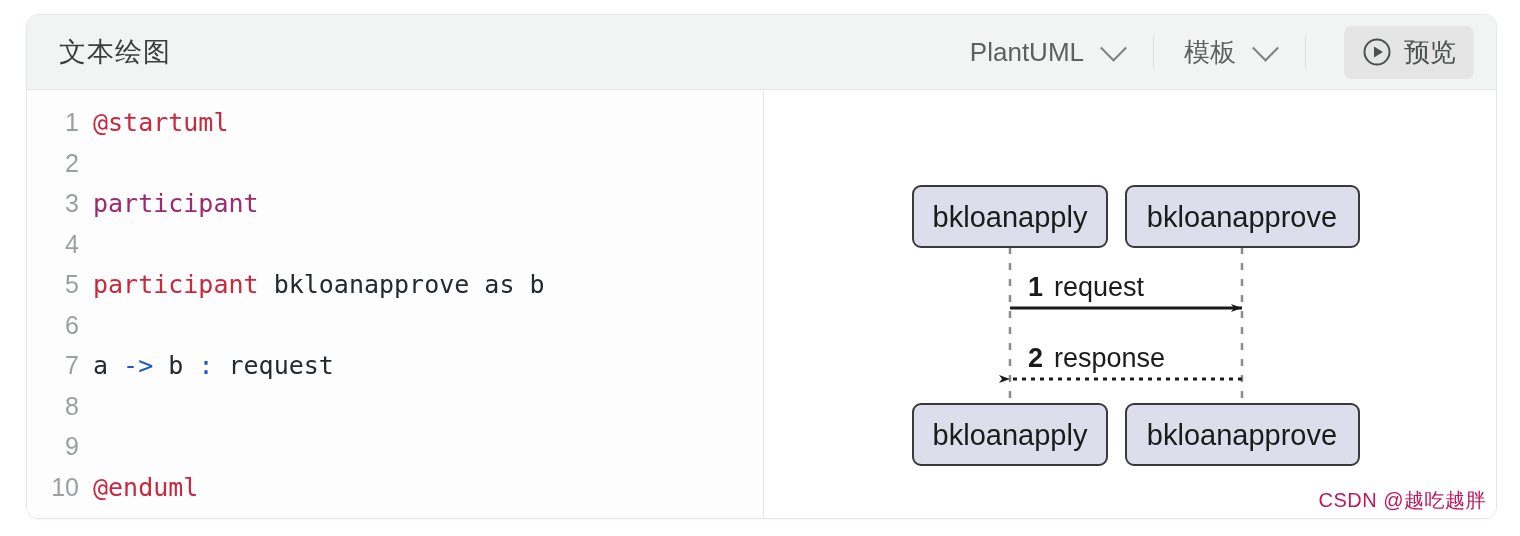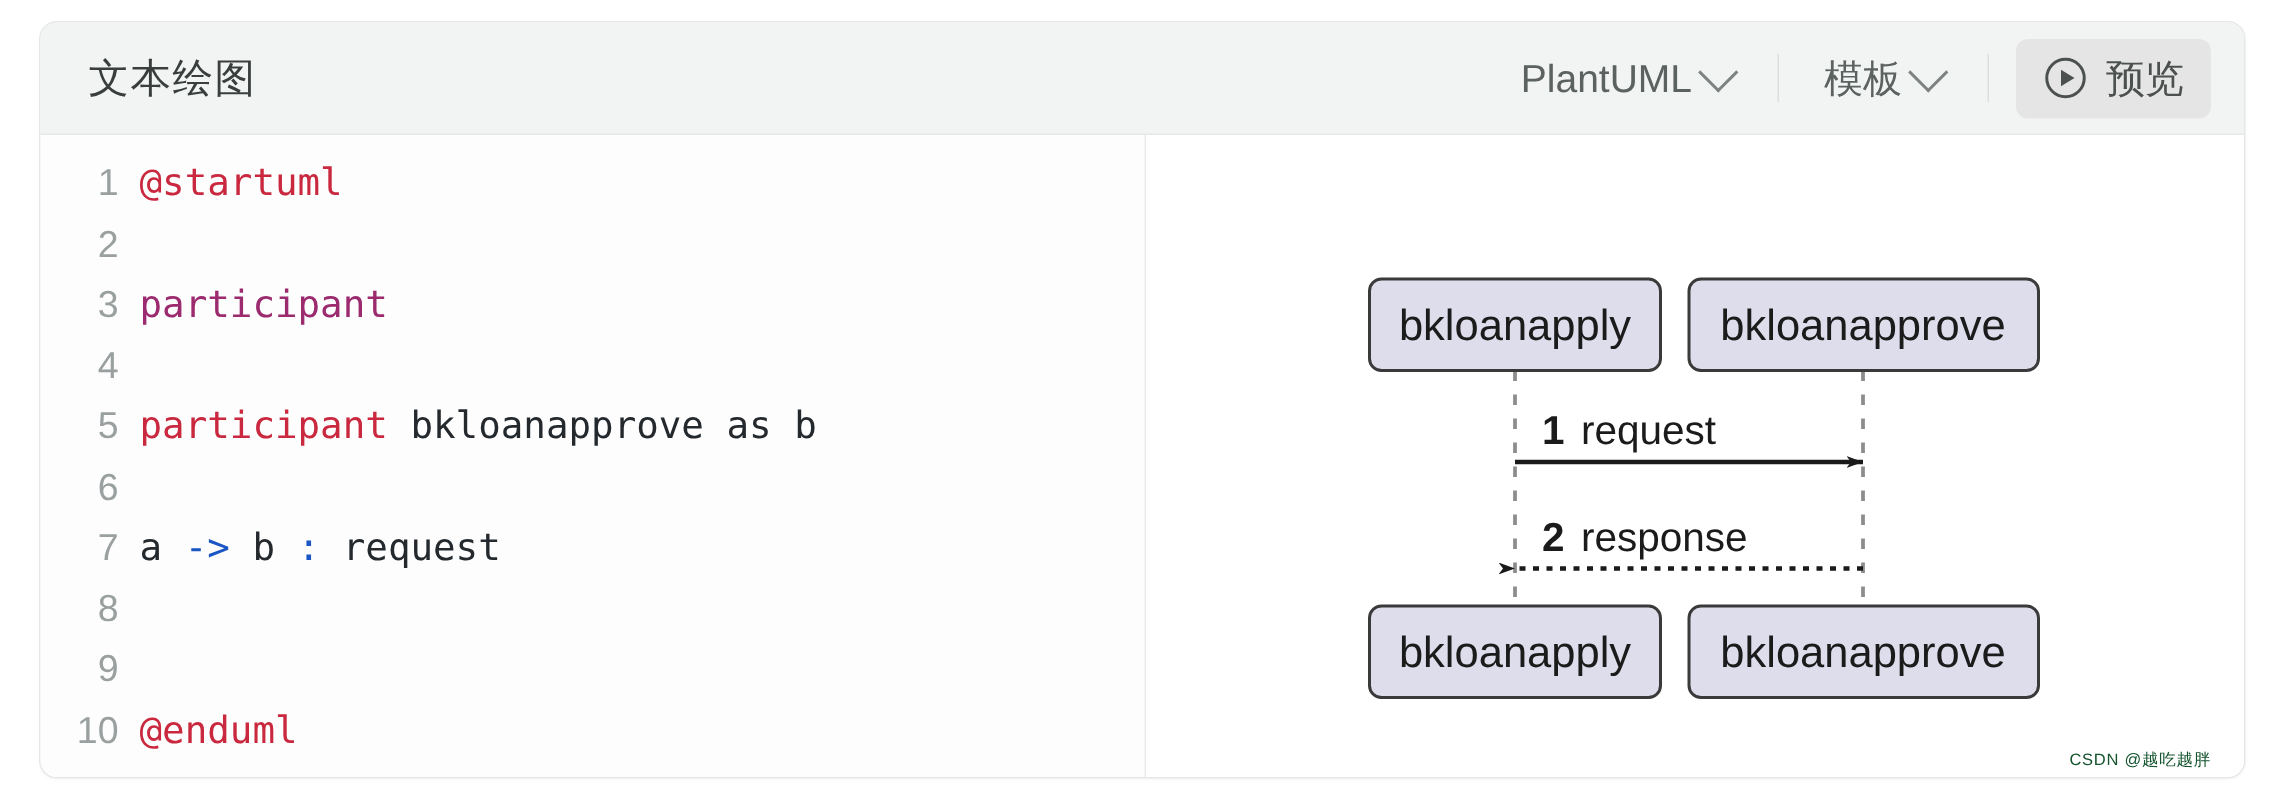--- a/index.html
+++ b/index.html
@@ -49,21 +49,21 @@
   }
   .header-right {
     margin-left: auto;
     display: flex;
     align-items: center;
     height: 100%;
   }
   .hdr-select {
     display: flex;
     align-items: center;
-    gap: 8px;
+    gap: 20px;
     font-size: 26px;
     color: #5c625f;
     padding: 0 16px;
     cursor: pointer;
     white-space: nowrap;
   }
   .chev {
     display: inline-block;
     width: 17px;
     height: 17px;
@@ -81,21 +81,21 @@
     display: flex;
     align-items: center;
     gap: 12px;
     background: #e4e5e4;
     border-radius: 8px;
     padding: 9px 18px;
     font-size: 26px;
     color: #4c514f;
     cursor: pointer;
     white-space: nowrap;
-    margin-left: 4px;
+    margin-left: 24px;
   }
   .play-icon { display: block; }
 
   
   .card-body {
     display: flex;
     height: 429px;
   }
   .editor-pane {
     width: 737px;
@@ -136,24 +136,24 @@
   .preview-pane {
     flex: 1;
     background: #ffffff;
     position: relative;
   }
   .uml-svg { position: absolute; left: 0; top: 0; }
 
   
   .watermark {
     position: absolute;
-    right: 22px;
+    right: 10px;
     bottom: 4px;
-    font-size: 11px;
-    color: #14532d;
+    font-size: 20px;
+    color: #be185d;
     white-space: nowrap;
     letter-spacing: 0.5px;
   }
 </style>
 </head>
 <body>
 
 <div class="card">
 
   <div class="card-header">

